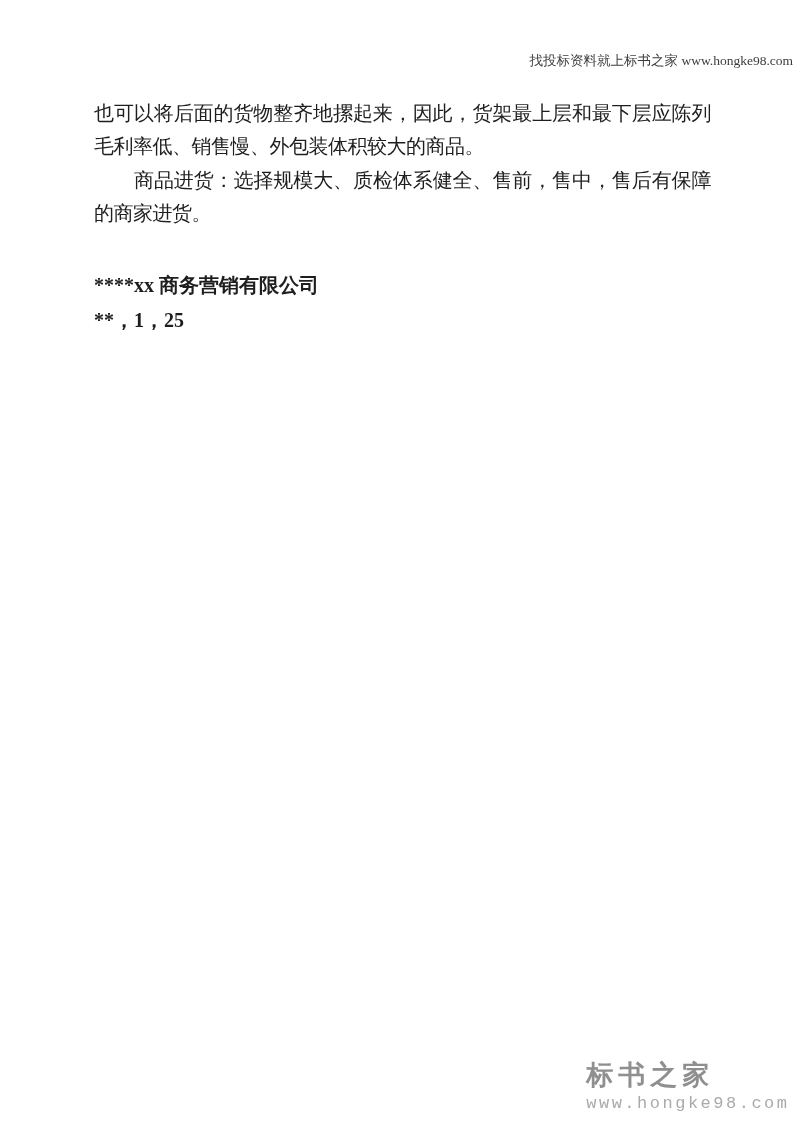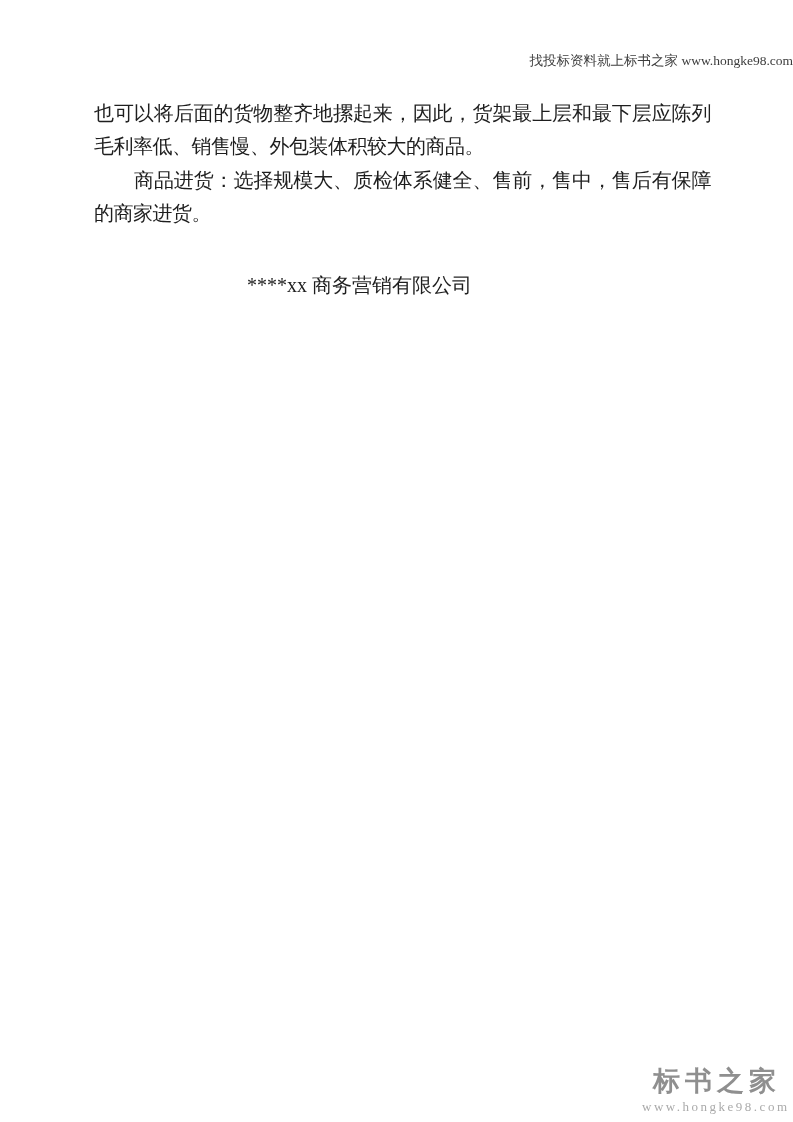--- a/index.html
+++ b/index.html
@@ -36,44 +36,45 @@
   .doc-body p {
     margin: 0;
     line-height: 33.4px;
     text-align: justify;
   }
   .doc-body p.indent {
     text-indent: 2em;
   }
   .sig-block {
     margin-top: 37px;
-    text-align: center;
+    text-align: left;
     padding-right: 86px;
+    font-weight: bold;
   }
   .sig-line {
     line-height: 35px;
     letter-spacing: 0;
   }
   .watermark {
     position: absolute;
     right: 6px;
     bottom: 8px;
-    text-align: center;
-    font-family: Liberation Serif, serif;
+    text-align: left;
+    font-family: Liberation Mono, monospace;
     line-height: 1.1;
   }
   .wm-logo {
     font-size: 27px;
     font-weight: bold;
     color: #8f8f8f;
     letter-spacing: 5px;
     margin-right: -5px;
   }
   .wm-url {
-    font-size: 13px;
+    font-size: 17px;
     color: #aaaaaa;
     letter-spacing: 2.5px;
     margin-right: -2.5px;
     margin-top: 3px;
   }
 </style>
 </head>
 <body>
 
 <div class="page">
@@ -81,20 +82,21 @@
   <div class="doc-header">
     <span>找投标资料就上标书之家 www.hongke98.com</span>
   </div>
 
   <div class="doc-body">
     <p>也可以将后面的货物整齐地摞起来，因此，货架最上层和最下层应陈列毛利率低、销售慢、外包装体积较大的商品。</p>
     <p class="indent">商品进货：选择规模大、质检体系健全、售前，售中，售后有保障的商家进货。</p>
 
     <div class="sig-block">
       <div class="sig-line">****xx 商务营销有限公司</div>
+      <div class="sig-line">**，1，25</div>
     </div>
   </div>
 
   <div class="watermark">
     <div class="wm-logo">标书之家</div>
     <div class="wm-url">www.hongke98.com</div>
   </div>
 
 </div>
 

